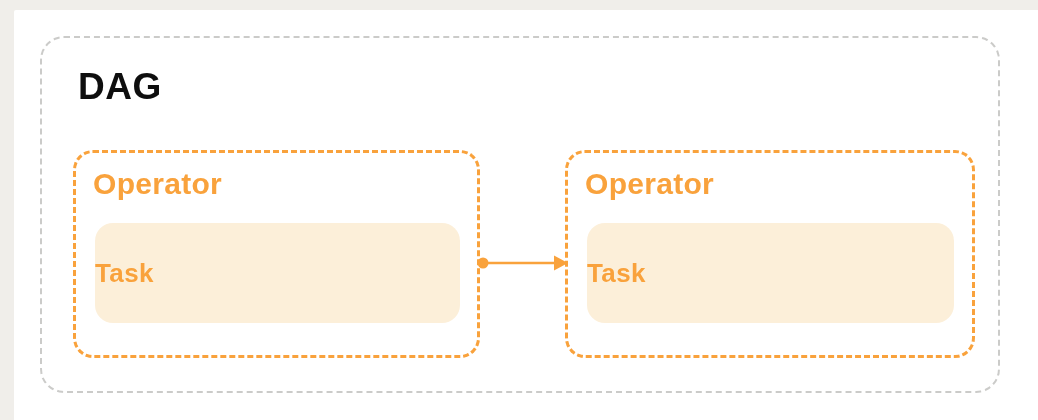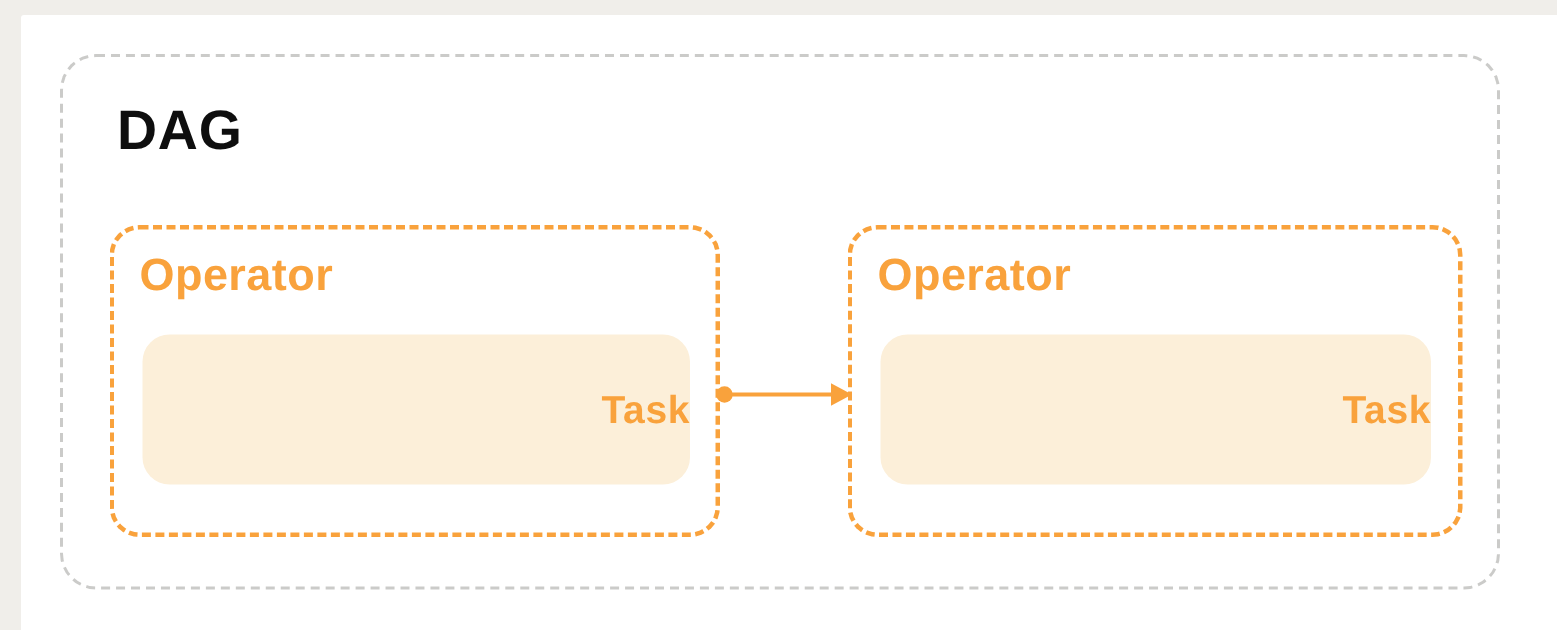--- a/index.html
+++ b/index.html
@@ -65,21 +65,21 @@
   }
   .task-box {
     position: absolute;
     left: 19px;
     top: 70px;
     height: 100px;
     background: var(--task-fill, #FCEFD9);
     border-radius: 18px;
     display: flex;
     align-items: center;
-    justify-content: flex-end;
+    justify-content: flex-start;
   }
   .first  .task-box { width: 365px; }
   .second .task-box { width: 367px; }
   .task-label {
     font-size: 26px;
     font-weight: bold;
     letter-spacing: 0.4px;
     color: var(--accent-orange, #F9A23C);
   }
   .edge-svg {

